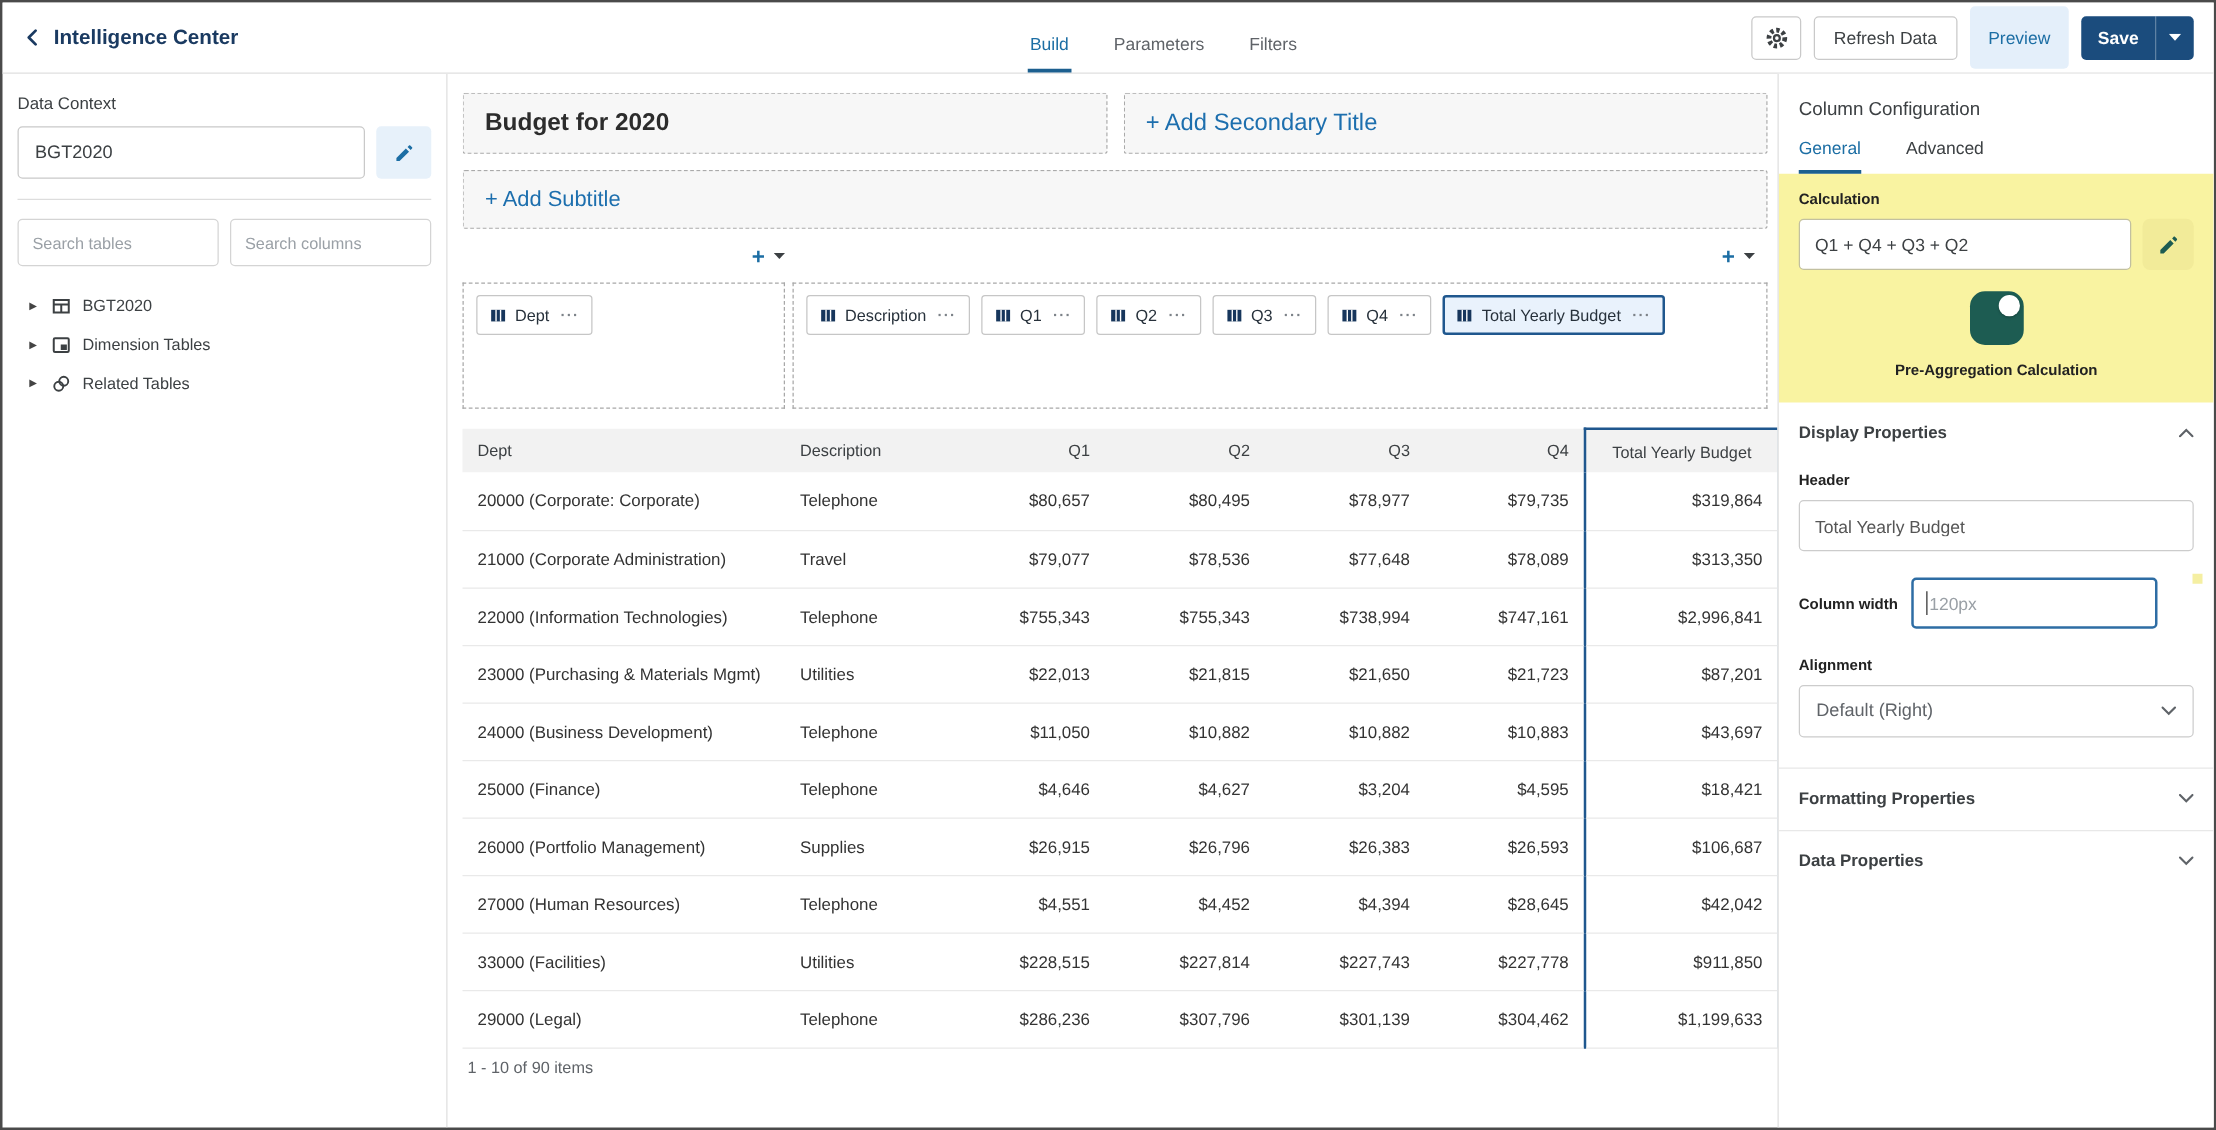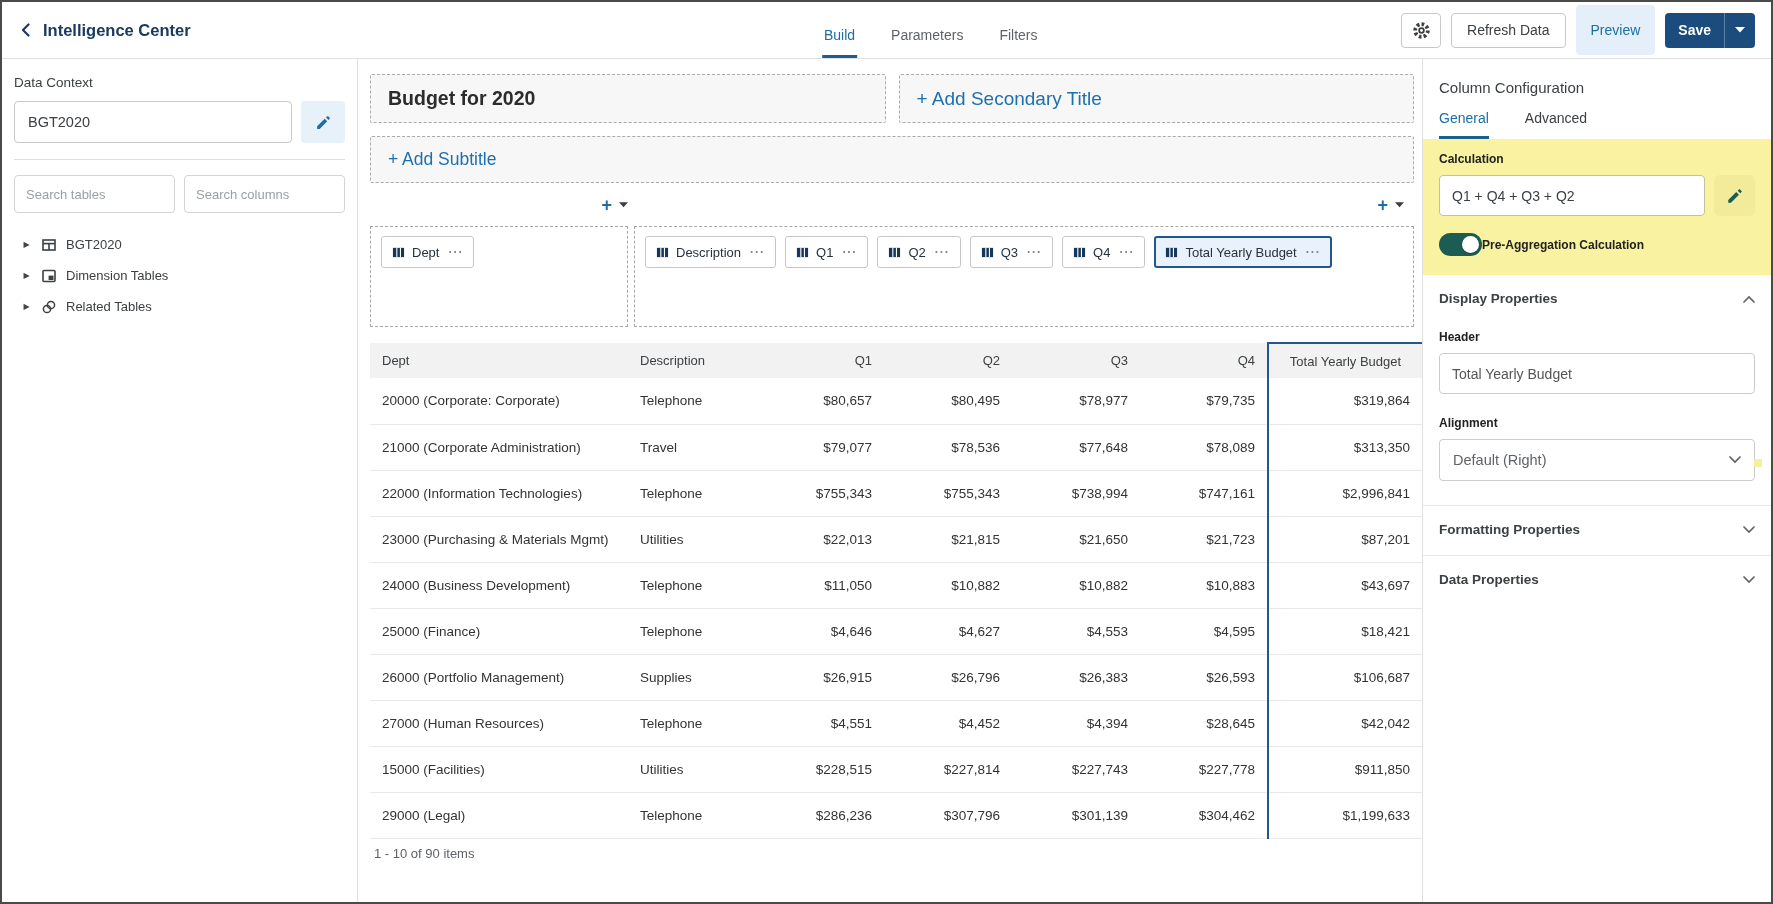--- a/index.html
+++ b/index.html
@@ -81,21 +81,21 @@
   .panel{width:349px;flex:0 0 349px;border-left:1px solid #e0e0e0;overflow:hidden;position:relative;background:#fff;}
   .cc-title{font-size:15px;color:#3c4043;padding:20px 16px 14px;}
   .cc-tabs{display:flex;gap:36px;padding:0 16px;}
   .cc-tab{font-size:14px;color:#3c4043;padding-bottom:10px;cursor:pointer;border-bottom:3px solid transparent;}
   .cc-tab.active{color:var(--accent);border-bottom-color:#1c5f8f;}
   .yellow{background:var(--yellow);padding:13px 16px 19px;}
   .calc-label{font-size:12px;font-weight:700;color:#222;margin-bottom:9px;}
   .calc-row{display:flex;gap:9px;}
   .calc-input{flex:1;height:41px;background:#fff;border:1px solid #c2c0a0;border-radius:4px;padding:0 12px;font-size:14px;color:#3c4043;font-family:inherit;}
   .calc-edit{width:41px;height:41px;border:none;border-radius:6px;background:#f2eb99;display:flex;align-items:center;justify-content:center;cursor:pointer;}
-  .toggle-row{display:flex;align-items:center;margin-top:17px;}
+  .toggle-row{display:flex;align-items:center;gap:13px;margin-top:17px;flex-direction:column;}
   .toggle{width:43px;height:23px;border-radius:12px;position:relative;cursor:pointer;flex:0 0 43px;}
   .toggle.on{background:var(--teal);}
   .toggle.off{background:#dadada;}
   .knob{width:17px;height:17px;border-radius:50%;background:#fff;position:absolute;top:3px;box-shadow:0 1px 2px rgba(0,0,0,.25);}
   .toggle.on .knob{right:3px;} .toggle.off .knob{left:3px;}
   .toggle-label{font-size:12px;font-weight:700;color:#222;}
   .section-hdr{display:flex;justify-content:space-between;align-items:center;padding:16px 16px 12px;cursor:pointer;}
   .section-hdr .s-lbl{font-size:13.5px;font-weight:700;color:#3c4043;}
   .dp-body{padding:2px 16px 0;}
   .fld-label{font-size:12px;font-weight:700;color:#222;margin:10px 0 9px;}
@@ -382,21 +382,21 @@
                 <td class="ar">$10,882</td>
                 <td class="ar">$10,882</td>
                 <td class="ar">$10,883</td>
                 <td class="ar sel">$43,697</td>
               </tr>
               <tr>
                 <td class="al">25000 (Finance)</td>
                 <td class="al">Telephone</td>
                 <td class="ar">$4,646</td>
                 <td class="ar">$4,627</td>
-                <td class="ar">$4,553</td>
+                <td class="ar">$3,204</td>
                 <td class="ar">$4,595</td>
                 <td class="ar sel">$18,421</td>
               </tr>
               <tr>
                 <td class="al">26000 (Portfolio Management)</td>
                 <td class="al">Supplies</td>
                 <td class="ar">$26,915</td>
                 <td class="ar">$26,796</td>
                 <td class="ar">$26,383</td>
                 <td class="ar">$26,593</td>
@@ -405,21 +405,21 @@
               <tr>
                 <td class="al">27000 (Human Resources)</td>
                 <td class="al">Telephone</td>
                 <td class="ar">$4,551</td>
                 <td class="ar">$4,452</td>
                 <td class="ar">$4,394</td>
                 <td class="ar">$28,645</td>
                 <td class="ar sel">$42,042</td>
               </tr>
               <tr>
-                <td class="al">15000 (Facilities)</td>
+                <td class="al">33000 (Facilities)</td>
                 <td class="al">Utilities</td>
                 <td class="ar">$228,515</td>
                 <td class="ar">$227,814</td>
                 <td class="ar">$227,743</td>
                 <td class="ar">$227,778</td>
                 <td class="ar sel">$911,850</td>
               </tr>
               <tr>
                 <td class="al">29000 (Legal)</td>
                 <td class="al">Telephone</td>
@@ -464,20 +464,27 @@
         <span class="s-lbl">Display Properties</span>
         <svg width="12" height="8" viewBox="0 0 12 8">
             <path d="M1 7 L6 2 L11 7" fill="none" stroke="#5f6368" stroke-width="1.7" stroke-linecap="round"></path>
           </svg>
       </div>
 
       <div class="dp-body">
         <div class="fld-label">Header</div>
         <input class="text-input" value="Total Yearly Budget" style="">
 
+        <div class="cw-row">
+          <span class="fld-label">Column width</span>
+          <div class="cw-input">
+            <span class="cw-cursor"></span>
+            <span class="cw-ph">120px</span>
+          </div>
+        </div>
 
         <div class="fld-label" style="margin-top:22px">Alignment</div>
         <div class="sel-box">
           <span class="sel-val">Default (Right)</span>
           <svg width="12" height="8" viewBox="0 0 12 8">
               <path d="M1 1 L6 6 L11 1" fill="none" stroke="#5f6368" stroke-width="1.7" stroke-linecap="round"></path>
             </svg>
         </div>
 
       </div>

